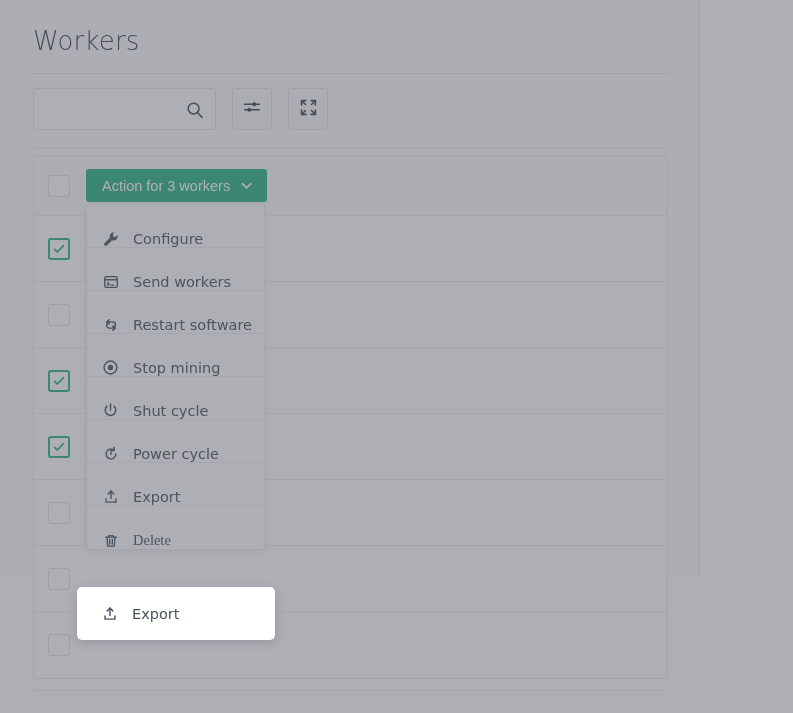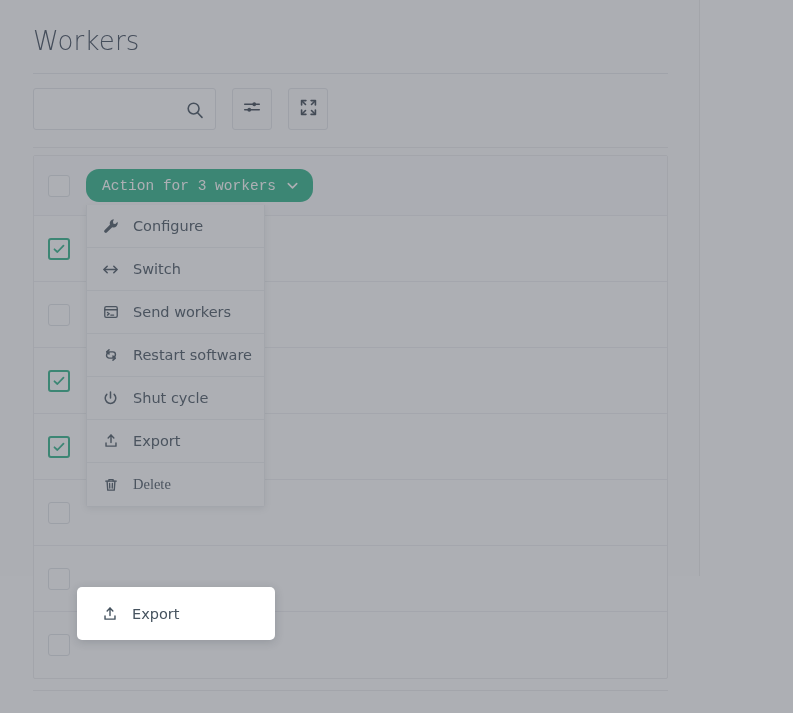--- a/index.html
+++ b/index.html
@@ -167,28 +167,28 @@
   .cb:not(.checked) .tick { display: none; }
 
   
   .action-btn {
     position: absolute;
     left: 86px;
     top: 169px;
     height: 33px;
     padding: 0 13px 0 16px;
     background: #2bb186;
-    border-radius: 13px;
+    border-radius: 3px;
     border: none;
     display: flex;
     align-items: center;
     gap: 9px;
     color: #ffffff;
     font-size: 14.5px;
-    font-family: Liberation Mono, monospace;
+    font-family: Liberation Sans, sans-serif;
     cursor: pointer;
     white-space: nowrap;
   }
   .action-btn .caret { display: flex; align-items: center; }
 
   
   .menu {
     position: absolute;
     left: 86px;
     top: 205px;
@@ -196,21 +196,21 @@
     background: #ffffff;
     border: 1px solid #edeef0;
     border-top: none;
     box-shadow: 0 2px 6px rgba(40,50,60,0.10);
     box-sizing: border-box;
     border-radius: 0 0 3px 3px;
   }
   .menu-item {
     height: 43px;
     display: flex;
-    align-items: center;
+    align-items: flex-end;
     padding-left: 15px;
     gap: 14px;
     border-bottom: 1px solid #eff0f2;
     box-sizing: border-box;
     font-size: 14.5px;
     color: #46535f;
     cursor: pointer;
     background: #ffffff;
   }
   .menu-item:last-child { border-bottom: none; font-family: Liberation Serif, serif; }
@@ -402,30 +402,20 @@
 
     <div class="menu-item">
       <span class="mi-icon">
         <svg viewBox="0 0 17 17" width="16" height="16" fill="#46535f">
           <path d="M11.6 1.2a4.5 4.5 0 0 0-4.2 6.1L1.6 13.1a1.4 1.4 0 0 0 0 2l.4.4a1.4 1.4 0 0 0 2 0l5.8-5.8a4.5 4.5 0 0 0 5.7-5.6l-2.4 2.4-2-.5-.5-2z"></path>
         </svg>
       </span>
       <span>Configure</span>
     </div>
 
-    <div class="menu-item">
-      <span class="mi-icon">
-        <svg viewBox="0 0 18 18" width="17" height="17" fill="none" stroke="#46535f" stroke-width="1.6" stroke-linecap="round" stroke-linejoin="round">
-          <line x1="2.5" y1="9" x2="15.5" y2="9"></line>
-          <polyline points="5.5,5.5 2,9 5.5,12.5"></polyline>
-          <polyline points="12.5,5.5 16,9 12.5,12.5"></polyline>
-        </svg>
-      </span>
-      <span>Switch</span>
-    </div>
 
     <div class="menu-item">
       <span class="mi-icon">
         <svg viewBox="0 0 18 18" width="16" height="16" fill="none" stroke="#46535f" stroke-width="1.5" stroke-linecap="round" stroke-linejoin="round">
           <rect x="2" y="3" width="14" height="12" rx="1.6"></rect>
           <line x1="2" y1="6.5" x2="16" y2="6.5"></line>
           <polyline points="5,9.5 7,11 5,12.5"></polyline>
           <line x1="8.8" y1="12.5" x2="12" y2="12.5"></line>
         </svg>
       </span>
@@ -438,32 +428,51 @@
         <svg viewBox="0 0 18 18" width="16" height="16" fill="none" stroke="#46535f" stroke-width="1.6" stroke-linecap="round" stroke-linejoin="round">
           <path d="M4.5 5.5h6.5a3 3 0 0 1 0 6"></path>
           <polyline points="6.8,3.2 4.2,5.5 6.8,7.8"></polyline>
           <path d="M13.5 12.5H7a3 3 0 0 1 0-6"></path>
           <polyline points="11.2,14.8 13.8,12.5 11.2,10.2"></polyline>
         </svg>
       </span>
       <span>Restart software</span>
     </div>
 
+    <div class="menu-item">
+      <span class="mi-icon">
+        <svg viewBox="0 0 18 18" width="17" height="17" fill="none" stroke="#46535f" stroke-width="1.5">
+          <circle cx="9" cy="9" r="6.8"></circle>
+          <circle cx="9" cy="9" r="2.8" fill="#46535f" stroke="none"></circle>
+        </svg>
+      </span>
+      <span>Stop mining</span>
+    </div>
 
 
     <div class="menu-item">
       <span class="mi-icon">
         <svg viewBox="0 0 18 18" width="17" height="17" fill="none" stroke="#46535f" stroke-width="1.6" stroke-linecap="round">
           <path d="M5.1 4.6a5.6 5.6 0 1 0 7.8 0"></path>
           <line x1="9" y1="2" x2="9" y2="8.4"></line>
         </svg>
       </span>
       <span>Shut cycle</span>
     </div>
 
+    <div class="menu-item">
+      <span class="mi-icon">
+        <svg viewBox="0 0 18 18" width="16" height="16" fill="none" stroke="#46535f" stroke-width="1.6" stroke-linecap="round" stroke-linejoin="round">
+          <path d="M14.5 9a5.5 5.5 0 1 1-2.2-4.4"></path>
+          <polyline points="12.6,1.4 12.6,5 9.1,5"></polyline>
+          <line x1="9" y1="6.4" x2="9" y2="9.6"></line>
+        </svg>
+      </span>
+      <span>Power cycle</span>
+    </div>
 
     <div class="menu-item">
       <span class="mi-icon">
         <svg viewBox="0 0 18 18" width="16" height="16" fill="none" stroke="#46535f" stroke-width="1.6" stroke-linecap="round" stroke-linejoin="round">
           <line x1="9" y1="2.4" x2="9" y2="10.6"></line>
           <polyline points="5.8,5.6 9,2.3 12.2,5.6"></polyline>
           <polyline points="3.4,11.2 3.4,14.8 14.6,14.8 14.6,11.2"></polyline>
         </svg>
       </span>
       <span>Export</span>

